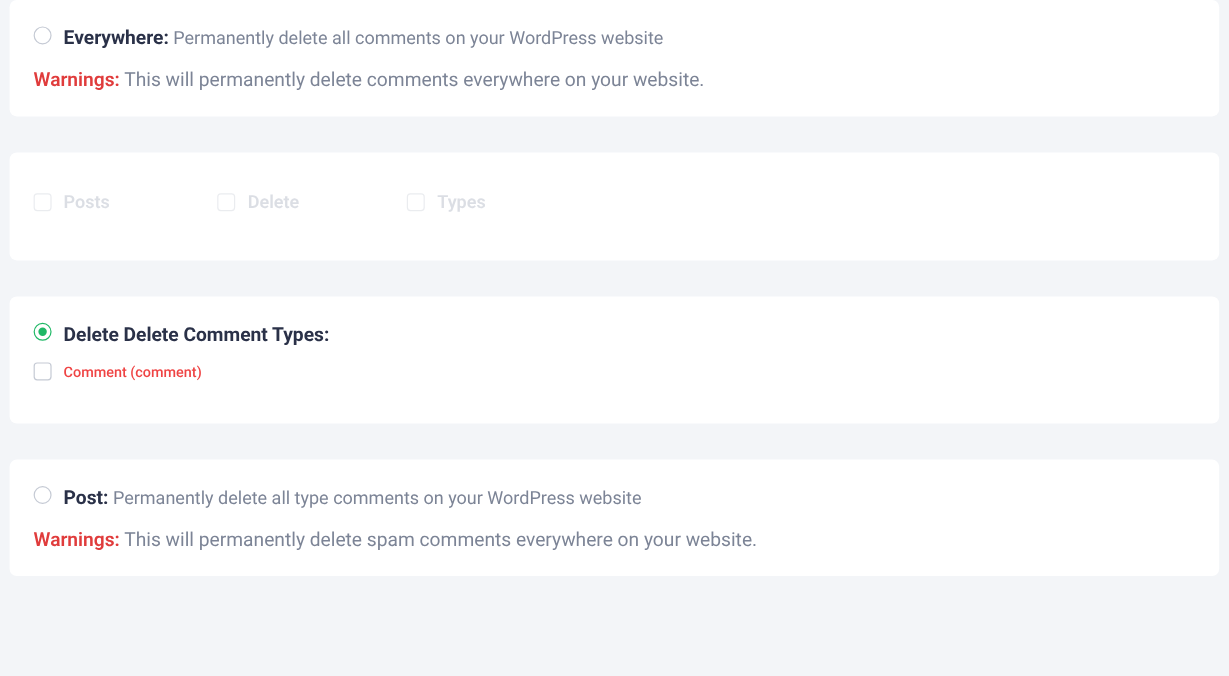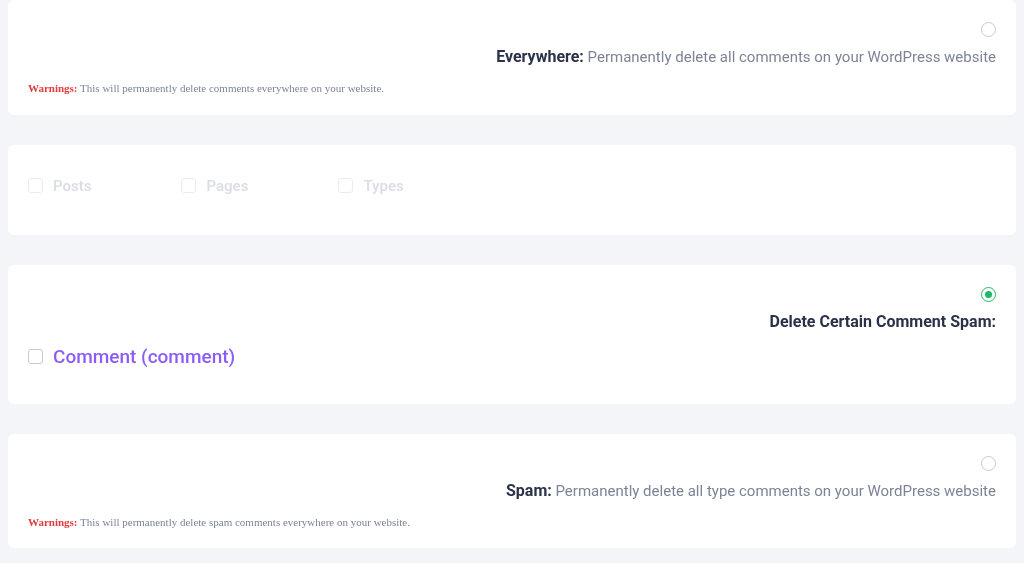--- a/index.html
+++ b/index.html
@@ -15,24 +15,23 @@
       font-size: 15px;
     }
     .card {
       background: #ffffff;
       border-radius: 6px;
       padding: 22px 20px 18px 20px;
       margin-bottom: 30px;
     }
     .option-row {
       display: flex;
-      align-items: flex-end;
+      align-items: flex-start;
       gap: 10px;
       margin-bottom: 14px;
-      flex-direction: column;
     }
     .radio {
       width: 15px;
       height: 15px;
       border-radius: 50%;
       border: 1.5px solid #c5cad4;
       display: inline-flex;
       align-items: center;
       justify-content: center;
       flex-shrink: 0;
@@ -92,29 +91,28 @@
       font-size: 15px;
     }
     .checkbox-row.disabled .checkbox-label {
       color: #9aa2b3;
     }
     .checkbox-row.active {
       gap: 10px;
       margin-bottom: 18px;
     }
     .checkbox-row.active .checkbox-label {
-      color: #8b5cf6;
+      color: #ef4444;
       font-weight: 500;
-      font-size: 19px;
+      font-size: 12px;
     }
     .warning-line {
       color: #7c8496;
-      font-size: 11px;
+      font-size: 16px;
       line-height: 1.5;
-      font-family: Liberation Serif, serif;
     }
     .warning-label {
       color: #e03c3c;
       font-weight: 600;
     }
   </style>
 </head>
 <body>
 
 <div class="card">
@@ -132,49 +130,49 @@
 </div>
 
 <div class="card">
   <div class="checkbox-row disabled">
     <div class="checkbox-item">
       <span class="checkbox"></span>
       <span class="checkbox-label">Posts</span>
     </div>
     <div class="checkbox-item">
       <span class="checkbox"></span>
-      <span class="checkbox-label">Pages</span>
+      <span class="checkbox-label">Delete</span>
     </div>
     <div class="checkbox-item">
       <span class="checkbox"></span>
       <span class="checkbox-label">Types</span>
     </div>
   </div>
 </div>
 
 <div class="card">
   <div class="option-row">
     <span class="radio selected">
         <span class="radio-dot"></span>
       </span>
-    <span class="option-title">Delete Certain Comment Spam:</span>
+    <span class="option-title">Delete Delete Comment Types:</span>
   </div>
   <div class="checkbox-row active">
     <div class="checkbox-item">
       <span class="checkbox"></span>
       <span class="checkbox-label">Comment (comment)</span>
     </div>
   </div>
 </div>
 
 <div class="card">
   <div class="option-row">
     <span class="radio"></span>
     <span>
-      <span class="option-title">Spam:</span>
+      <span class="option-title">Post:</span>
       <span class="option-desc">Permanently delete all type comments on your WordPress website</span>
     </span>
   </div>
   <div class="warning-line">
     <span class="warning-label">Warnings:</span>
     <span>This will permanently delete spam comments everywhere on your website.</span>
   </div>
 </div>
 
 </body></html>

